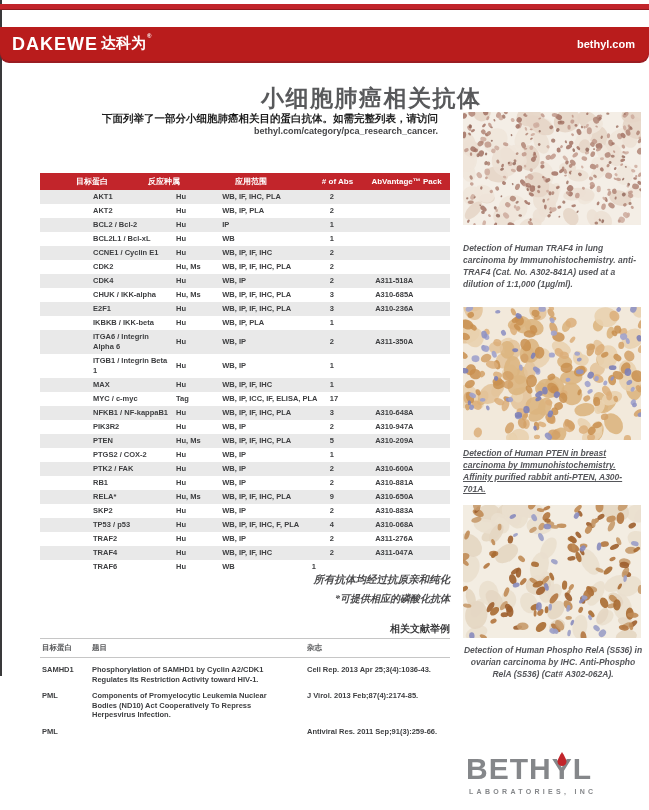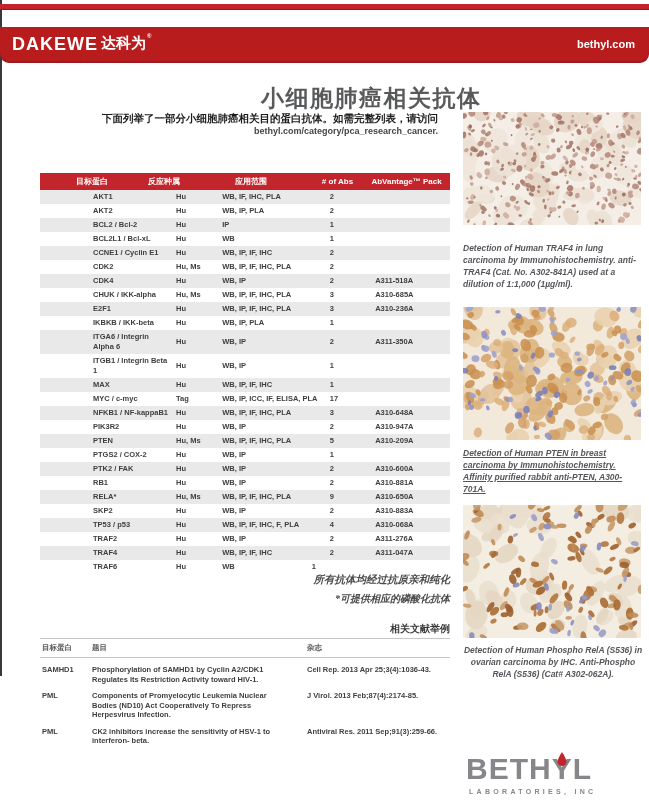--- a/index.html
+++ b/index.html
@@ -299,21 +299,20 @@
           <div class="ref-cell rc1">Phosphorylation of SAMHD1 by Cyclin A2/CDK1 Regulates Its Restriction Activity toward HIV-1.</div>
           <div class="ref-cell rc2">Cell Rep. 2013 Apr 25;3(4):1036-43.</div>
         </div>
         <div class="ref-row">
           <div class="ref-cell rc0">PML</div>
           <div class="ref-cell rc1">Components of Promyelocytic Leukemia Nuclear Bodies (ND10) Act Cooperatively To Repress Herpesvirus Infection.</div>
           <div class="ref-cell rc2">J Virol. 2013 Feb;87(4):2174-85.</div>
         </div>
         <div class="ref-row">
           <div class="ref-cell rc0">PML</div>
-          <div class="ref-cell rc1">CK2 inhibitors increase the sensitivity of HSV-1 to interferon- beta.</div>
           <div class="ref-cell rc2">Antiviral Res. 2011 Sep;91(3):259-66.</div>
         </div>
       </div>
   </div>
 
   <div class="fig fig1">
       <svg id="fig0" width="178" height="113">
         <rect width="178" height="113" fill="#f4eee6"></rect>
         <ellipse cx="42.502989490516484" cy="103.22473891102709" rx="12.51242499705404" ry="10.895726890981175" fill="#ece0d4" opacity="0.9" transform="rotate(154.0 42.5 103.2)"></ellipse>
         <ellipse cx="64.25535779446363" cy="6.001016564434394" rx="7.619056325871497" ry="6.808196735897104" fill="#f0e6da" opacity="0.9" transform="rotate(95.6 64.3 6.0)"></ellipse>

